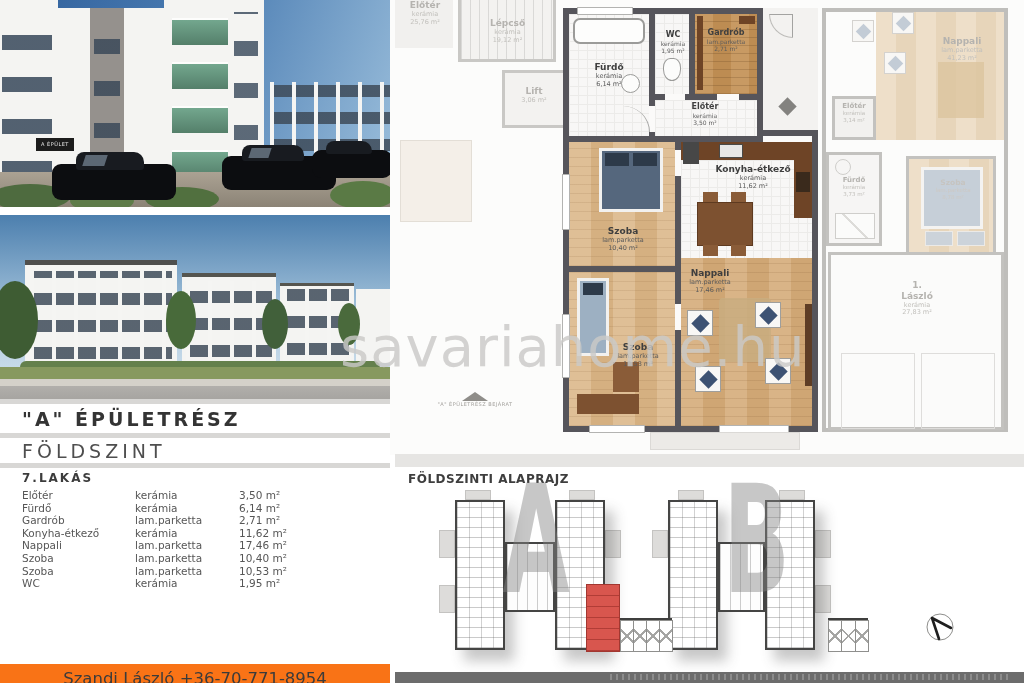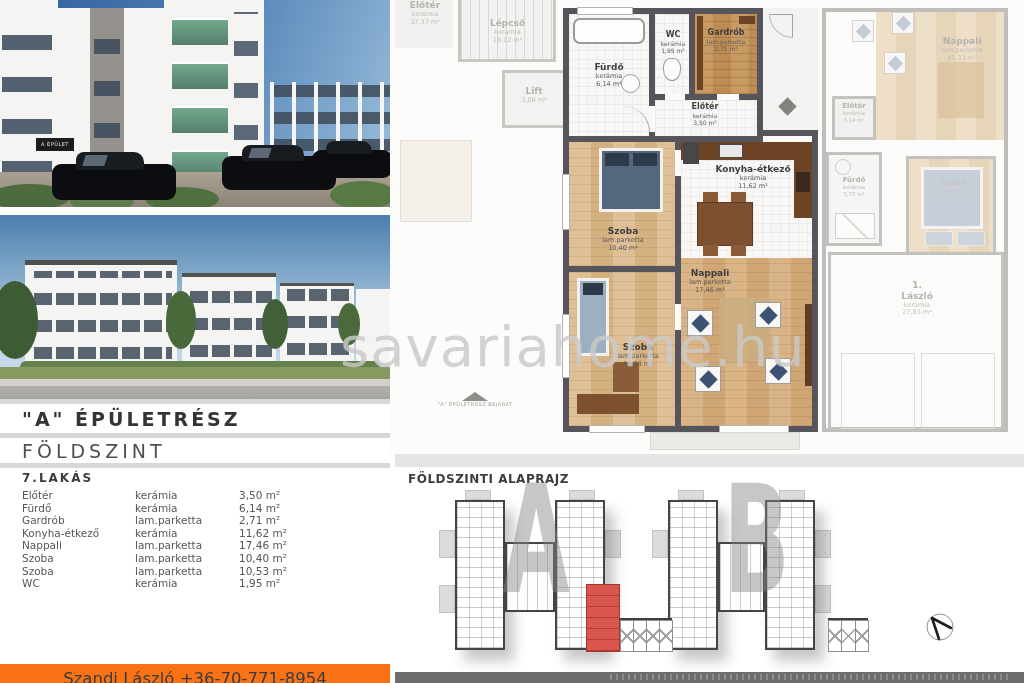--- a/index.html
+++ b/index.html
@@ -184,21 +184,21 @@
   <div class="abs contact">
     <div>Szandi László +36-70-771-8954</div>
   </div>
 
   <div class="abs fp">
 
     <div class="abs" style="left:5px;top:0;width:58px;height:48px;background:#f1f0ee;"></div>
     <div class="abs rlabel faded" style="left:10px;top:0px;width:50px;">
       <div class="rname">Előtér</div>
       <div class="rsub">kerámia</div>
-      <div class="rsub">37,37 m²</div>
+      <div class="rsub">25,76 m²</div>
     </div>
     <div class="abs faderoom" style="left:68px;top:-3px;width:98px;height:65px;background:repeating-linear-gradient(90deg,rgba(170,170,168,.35) 0 1px,transparent 1px 9px),#f3f2f0;"></div>
     <div class="abs rlabel faded" style="left:80px;top:18px;width:75px;">
       <div class="rname">Lépcső</div>
       <div class="rsub">kerámia</div>
       <div class="rsub">19,12 m²</div>
     </div>
     <div class="abs faderoom" style="left:112px;top:70px;width:64px;height:58px;"></div>
     <div class="abs rlabel faded" style="left:116px;top:86px;width:56px;">
       <div class="rname">Lift</div>

